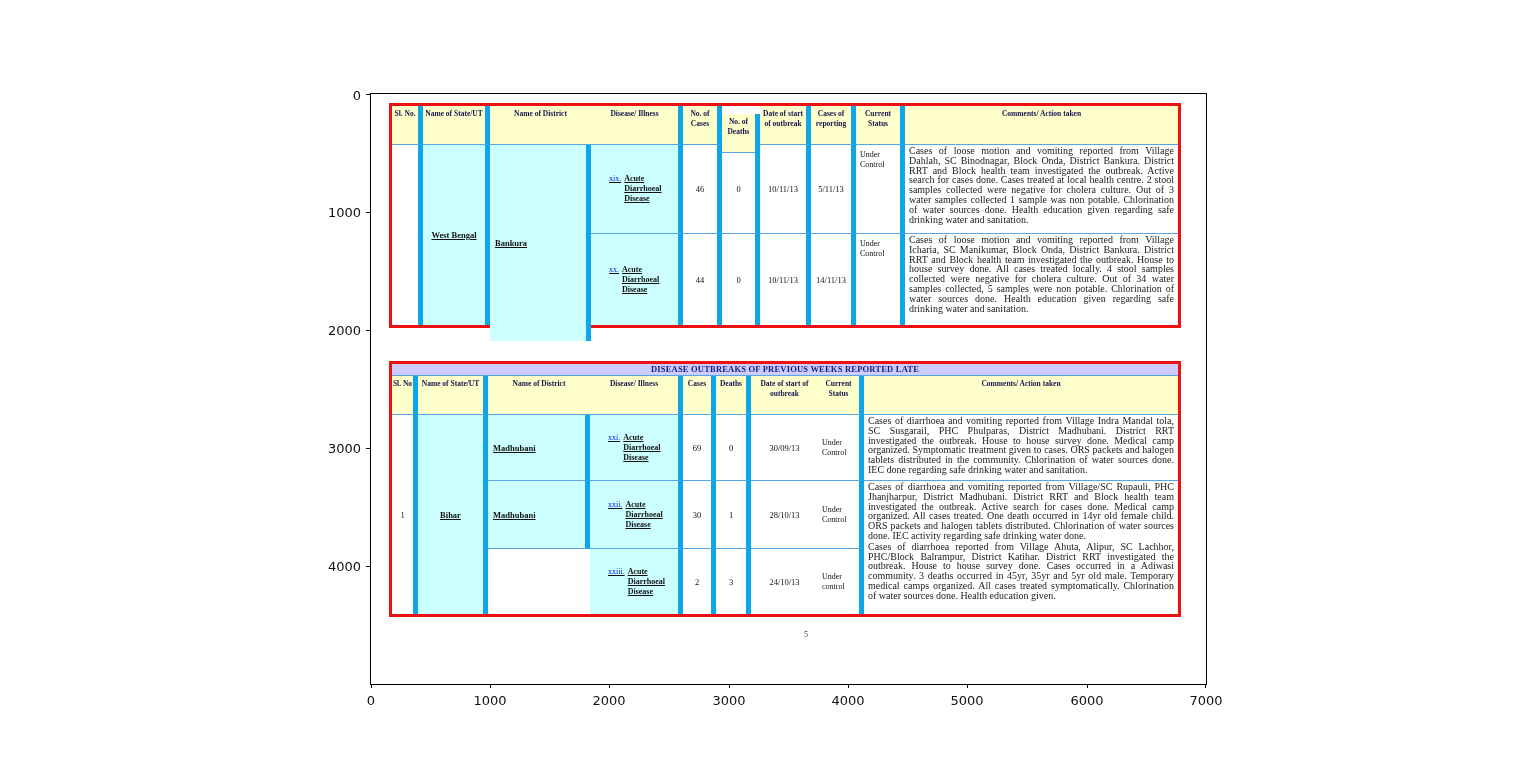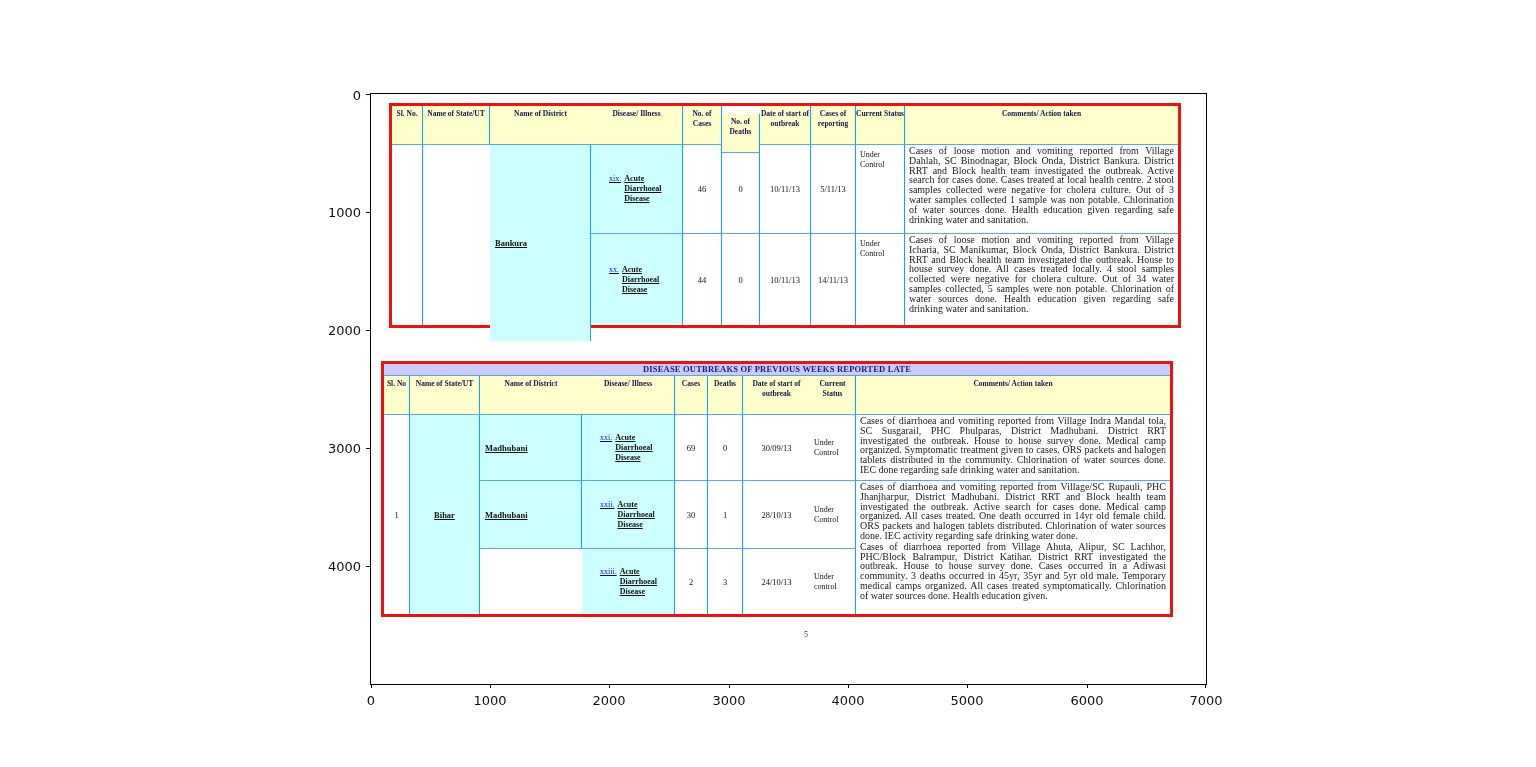--- a/index.html
+++ b/index.html
@@ -7,21 +7,21 @@
          font-family:"Liberation Serif", serif;}
   #plot{position:absolute;left:370px;top:93px;width:835px;height:590px;border:1px solid #000;}
   .tickx{position:absolute;top:590px;width:1px;height:4px;background:#000;}
   .ticky{position:absolute;left:-5px;width:4px;height:1px;background:#000;}
   .xlab{position:absolute;top:599px;transform:translateX(-50%);font-family:"DejaVu Sans",sans-serif;
         font-size:13px;color:#111;}
   .ylab{position:absolute;left:-10px;transform:translate(-100%,-50%);font-family:"DejaVu Sans",sans-serif;
         font-size:13px;color:#111;}
   .tbl{position:absolute;border:3px solid #ee1111;background:#fff;box-sizing:content-box;}
   .c{position:absolute;box-sizing:border-box;color:#111;}
-  .bR{border-right:1px solid #0ea5e9;}
+  .bR{border-right:5px solid #0ea5e9;}
   .bB{border-bottom:1px solid #58a6e8;}
   .hd{background:#ffffcc;font-weight:bold;font-size:7.5px;line-height:9.5px;text-align:center;
       display:flex;align-items:flex-start;justify-content:center;padding-top:3px;color:#15154d;}
   .cy{background:#ccffff;text-decoration:underline;}
   .mid{display:flex;align-items:center;justify-content:center;}
   .num{font-size:8.5px;text-align:center;}
   .stat{font-size:8px;line-height:10px;padding:5px 2px 0 4px;}
   .cmt{font-size:10px;line-height:9.8px;text-align:justify;padding:1px 4px 0 4px;color:#1a1a1a;}
   .dz{display:flex;align-items:center;}
   .dzin{display:flex;gap:3px;padding-left:18px;}
@@ -73,20 +73,21 @@
       <div class="c hd bB" style="left:98px;top:0;width:101px;height:39px;">Name of District</div>
       <div class="c hd bR bB" style="left:199px;top:0;width:92px;height:39px;">Disease/ Illness</div>
       <div class="c hd bR bB" style="left:291px;top:0;width:39px;height:39px;">No. of Cases</div>
       <div class="c hd bR bB" style="left:330px;top:0;width:38px;height:39px;margin-top:8px;">No. of Deaths</div>
       <div class="c hd bR bB" style="left:368px;top:0;width:51px;height:39px;">Date of start of outbreak</div>
       <div class="c hd bR bB" style="left:419px;top:0;width:45px;height:39px;">Cases of reporting</div>
       <div class="c hd bR bB" style="left:464px;top:0;width:49px;height:39px;">Current Status</div>
       <div class="c hd bB" style="left:513px;top:0;width:273px;height:39px;">Comments/ Action taken</div>
 
       <div class="c bR" style="left:0;top:39px;width:31px;height:180px;"></div>
+      <div class="c bR cy mid placename" style="left:31px;top:39px;width:67px;height:180px;">West Bengal</div>
       <div class="c bR cy placename" style="left:98px;top:39px;width:101px;height:196px;display:flex;align-items:center;padding-left:5px;">Bankura</div>
 
       <div class="c bR bB cy dz" style="left:199px;top:39px;width:92px;height:89px;">
         <div class="dzin">
             <span class="rom">xix.</span>
             <span class="dname">Acute Diarrhoeal Disease</span>
           </div>
       </div>
       <div class="c bR bB mid num" style="left:291px;top:39px;width:39px;height:89px;">46</div>
       <div class="c bR bB mid num" style="left:330px;top:39px;width:38px;height:89px;">0</div>
@@ -102,21 +103,21 @@
           </div>
       </div>
       <div class="c bR mid num" style="left:291px;top:128px;width:39px;height:91px;">44</div>
       <div class="c bR mid num" style="left:330px;top:128px;width:38px;height:91px;">0</div>
       <div class="c bR mid num" style="left:368px;top:128px;width:51px;height:91px;">10/11/13</div>
       <div class="c bR mid num" style="left:419px;top:128px;width:45px;height:91px;">14/11/13</div>
       <div class="c bR stat" style="left:464px;top:128px;width:49px;height:91px;">Under Control</div>
       <div class="c cmt" style="left:513px;top:128px;width:273px;height:91px;">Cases of loose motion and vomiting reported from Village Icharia, SC Manikumar, Block Onda, District Bankura. District RRT and Block health team investigated the outbreak. House to house survey done. All cases treated locally. 4 stool samples collected were negative for cholera culture. Out of 34 water samples collected, 5 samples were non potable. Chlorination of water sources done. Health education given regarding safe drinking water and sanitation.</div>
     </div>
 
-    <div class="tbl" style="left:10px;top:267px;width:786px;height:250px;">
+    <div class="tbl" style="left:18px;top:267px;width:786px;height:250px;">
 
       <div class="c title2 bB" style="left:0;top:0;width:786px;height:12px;">DISEASE OUTBREAKS OF PREVIOUS WEEKS REPORTED LATE</div>
 
       <div class="c hd bR bB" style="left:0;top:12px;width:26px;height:39px;">Sl. No</div>
       <div class="c hd bR bB" style="left:26px;top:12px;width:70px;height:39px;">Name of State/UT</div>
       <div class="c hd bB" style="left:96px;top:12px;width:102px;height:39px;">Name of District</div>
       <div class="c hd bR bB" style="left:198px;top:12px;width:93px;height:39px;">Disease/ Illness</div>
       <div class="c hd bR bB" style="left:291px;top:12px;width:33px;height:39px;">Cases</div>
       <div class="c hd bR bB" style="left:324px;top:12px;width:35px;height:39px;">Deaths</div>
       <div class="c hd bB" style="left:359px;top:12px;width:67px;height:39px;">Date of start of outbreak</div>

